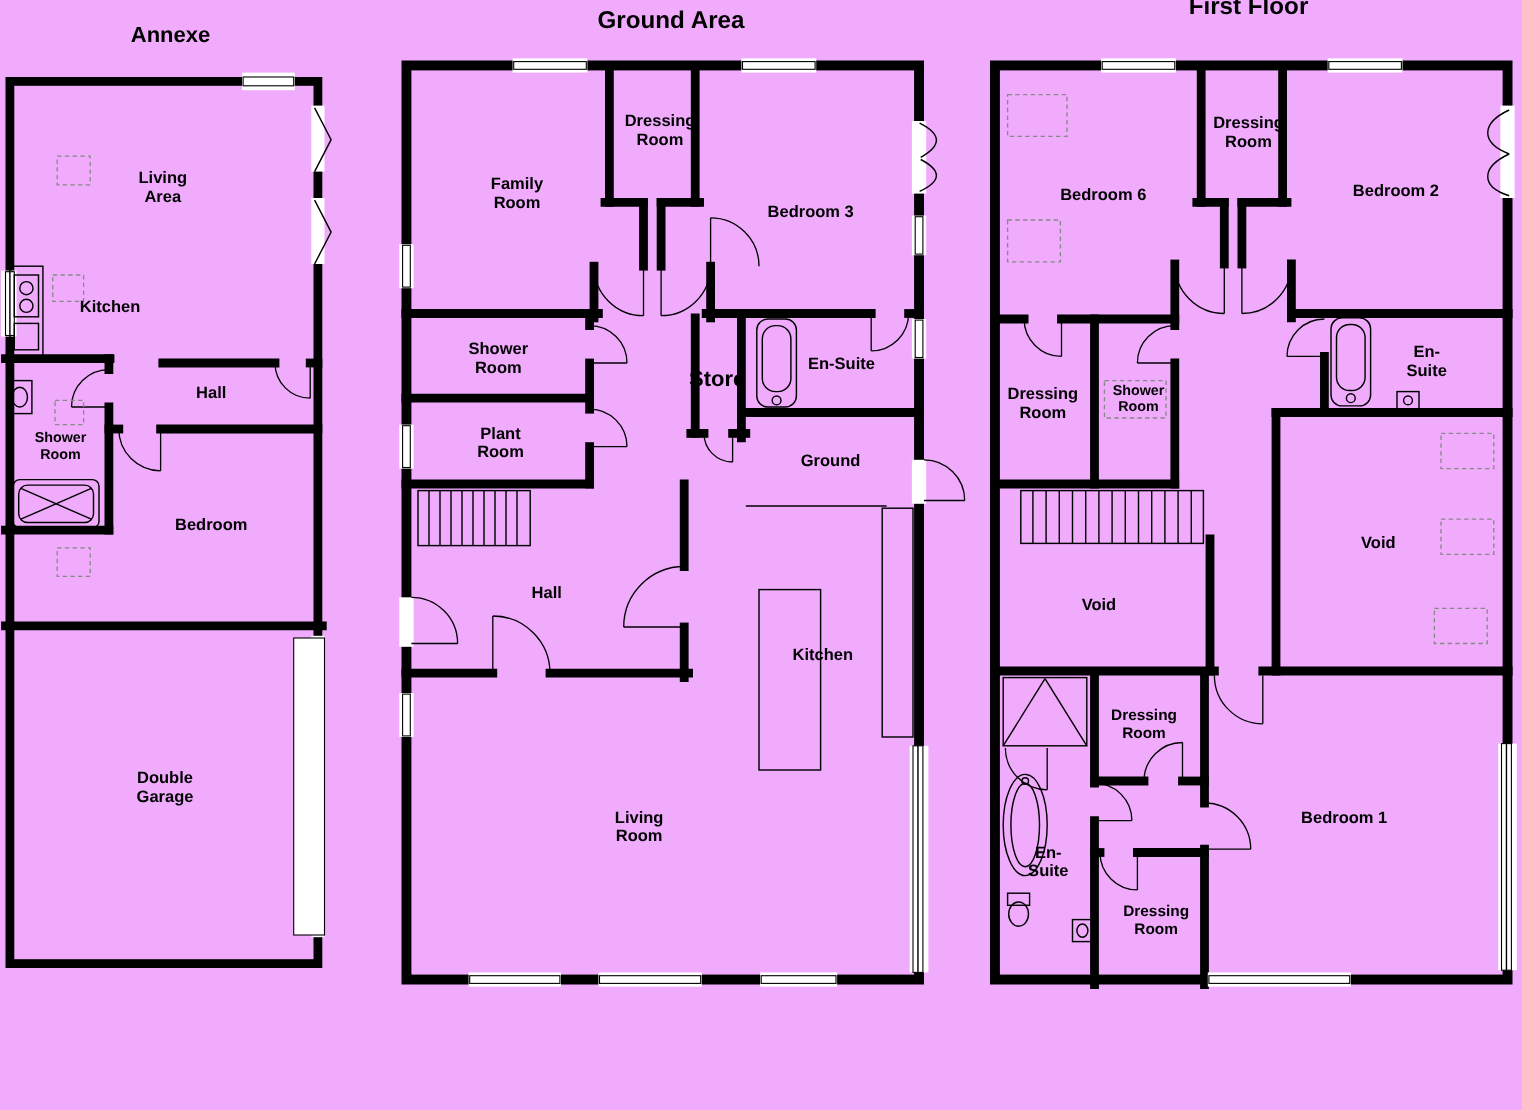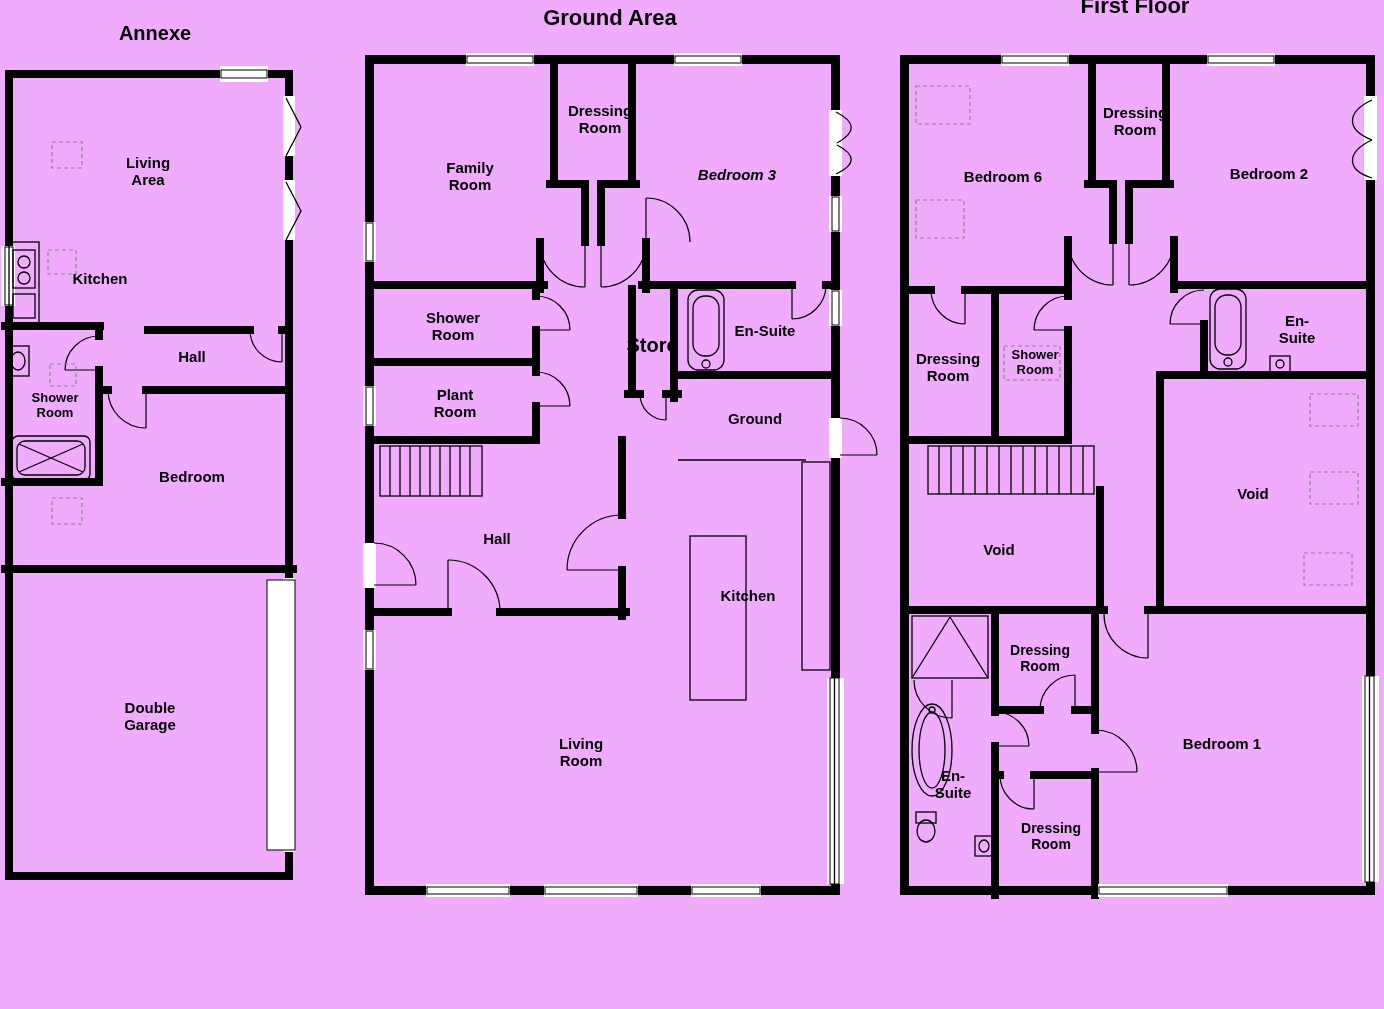--- a/index.html
+++ b/index.html
@@ -428,21 +428,21 @@
   <div class="room-label" style="left:55px; top:406px; font-size:13px;">Shower
 Room</div>
   <div class="room-label" style="left:192px; top:477px;">Bedroom</div>
   <div class="room-label" style="left:150px; top:716px;">Double
 Garage</div>
 
   <div class="room-label" style="left:470px; top:176px;">Family
 Room</div>
   <div class="room-label" style="left:600px; top:119px;">Dressing
 Room</div>
-  <div class="room-label" style="left:737px; top:175px;font-style:italic;">Bedroom 3</div>
+  <div class="room-label" style="left:737px; top:193px;">Bedroom 3</div>
   <div class="room-label" style="left:453px; top:326px;">Shower
 Room</div>
   <div class="room-label" style="left:455px; top:403px;">Plant
 Room</div>
   <div class="room-label" style="left:652px; top:345px; font-size:20px;">Store</div>
   <div class="room-label" style="left:765px; top:331px;">En-Suite</div>
   <div class="room-label" style="left:755px; top:419px;">Ground</div>
   <div class="room-label" style="left:497px; top:539px;">Hall</div>
   <div class="room-label" style="left:748px; top:596px;">Kitchen</div>
   <div class="room-label" style="left:581px; top:752px;">Living

